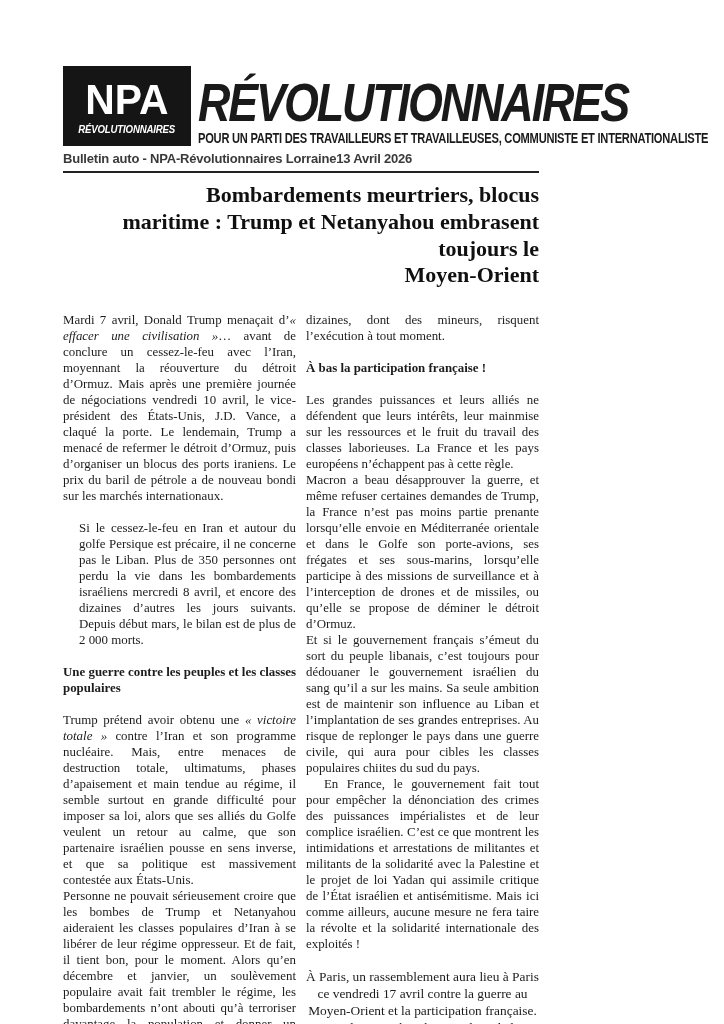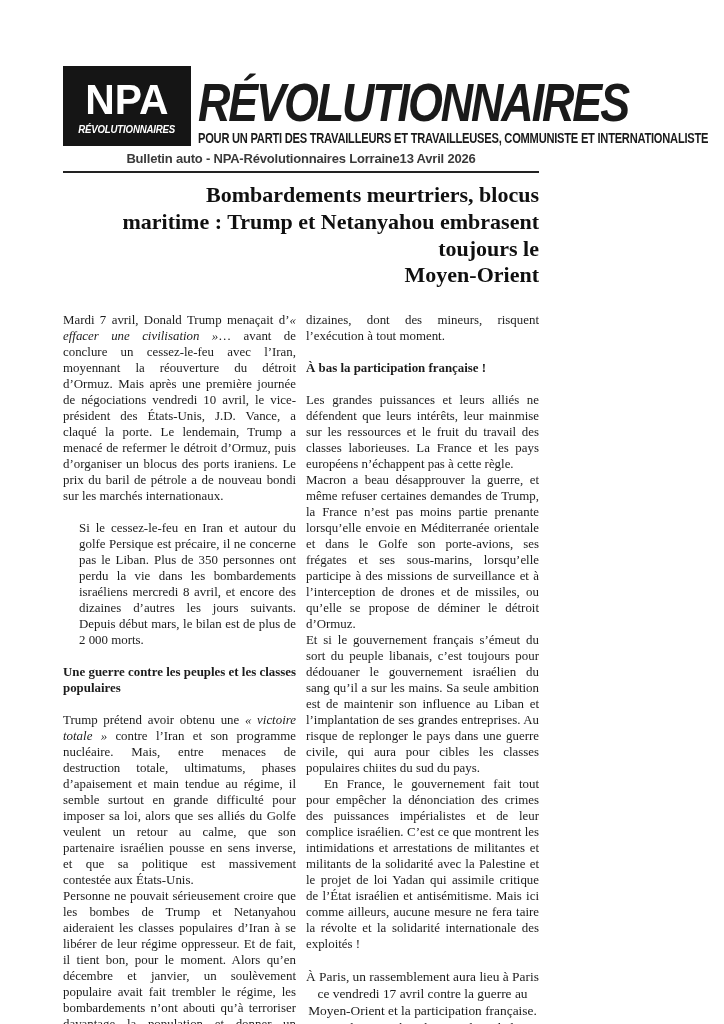--- a/index.html
+++ b/index.html
@@ -60,21 +60,21 @@
     letter-spacing: -0.3px;
     color: #1a1a1a;
     white-space: nowrap;
     transform: scaleX(0.795);
     transform-origin: left top;
     margin-top: 2px;
   }
 
   
   .bulletin-row {
-    display: flex; justify-content: center; align-items: baseline;
+    display: flex; justify-content: flex-start; align-items: baseline;
     margin-top: 5px;
     font-family: "Liberation Sans", sans-serif;
     font-weight: bold;
     font-size: 13px; color: #3a3a3a;
     letter-spacing: -0.2px;
   }
   .rule {
     border: none; border-top: 2px solid #222222;
     margin-top: 5px;
   }

